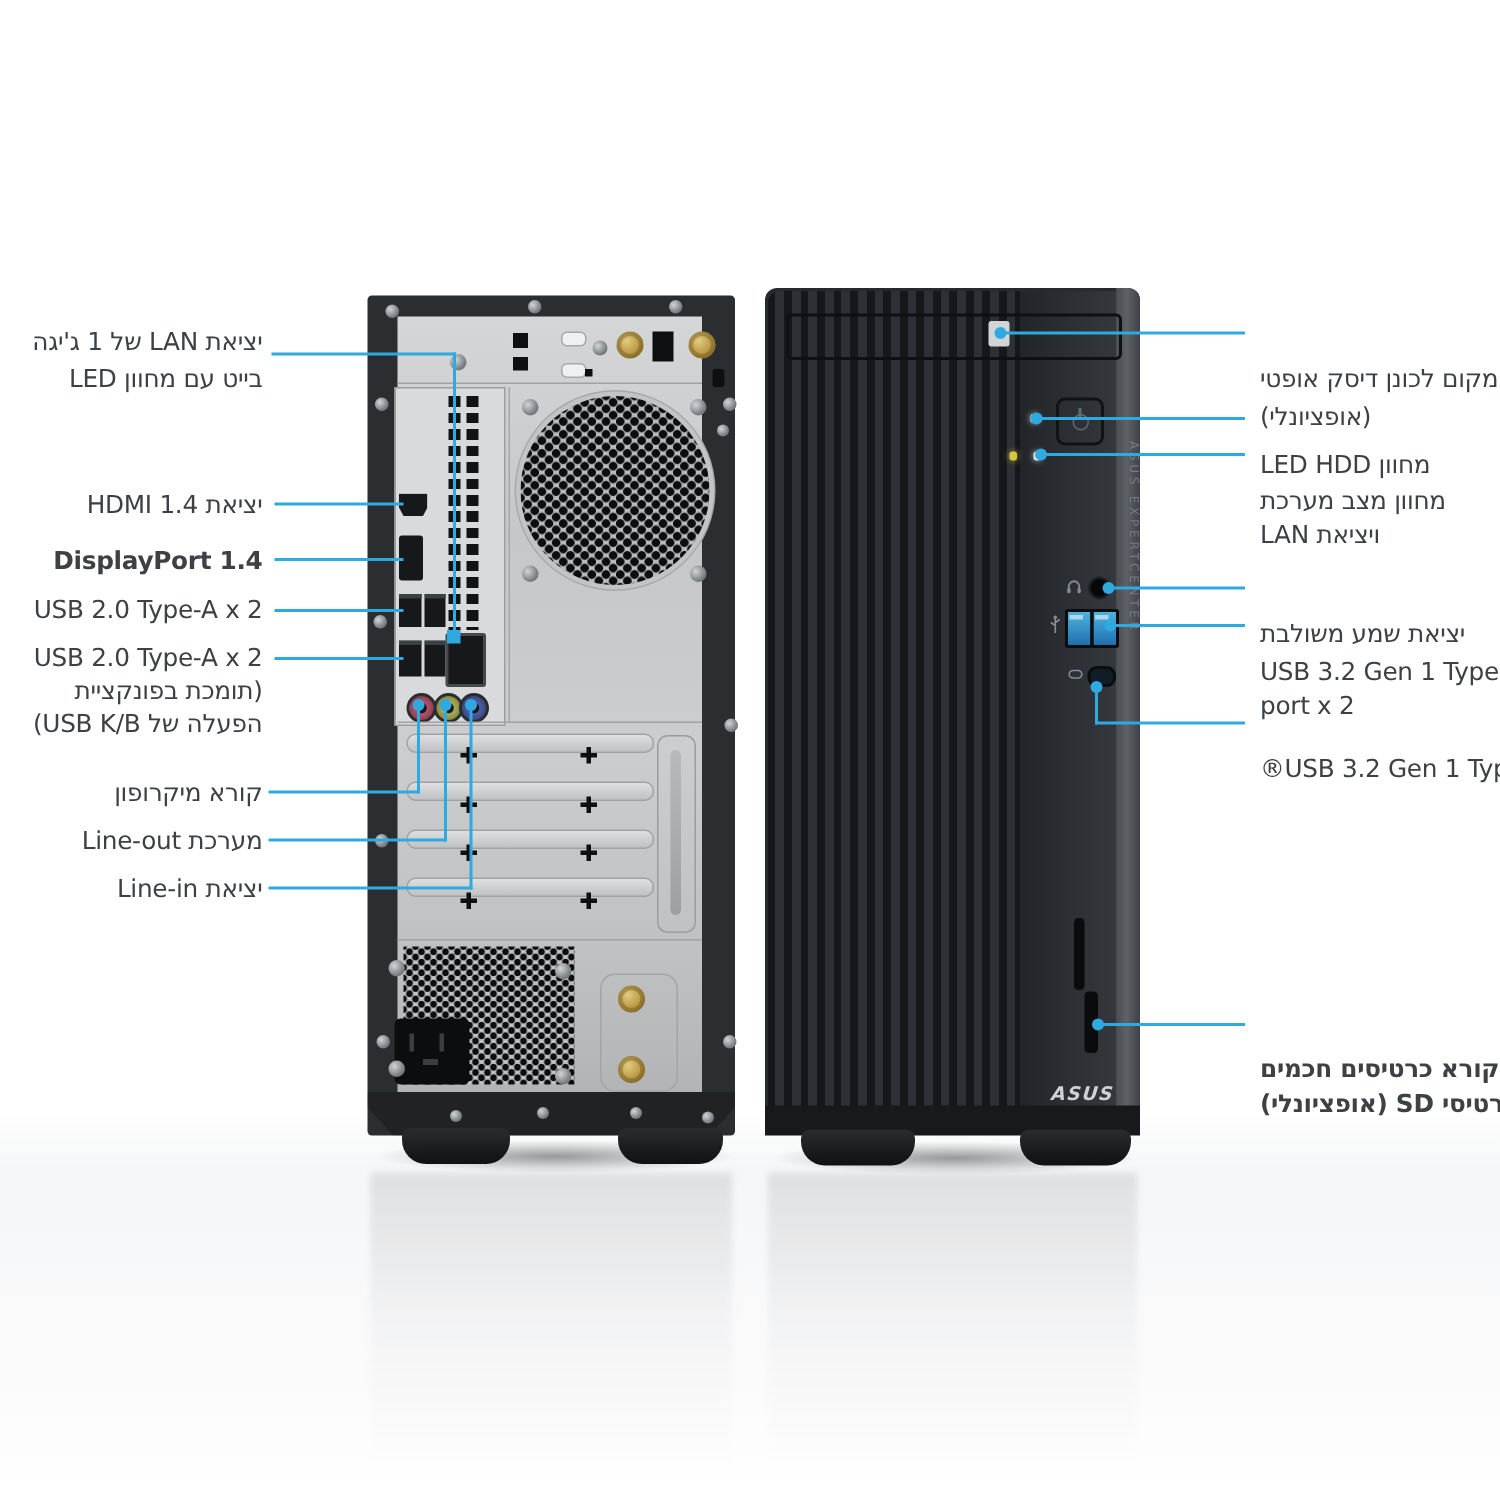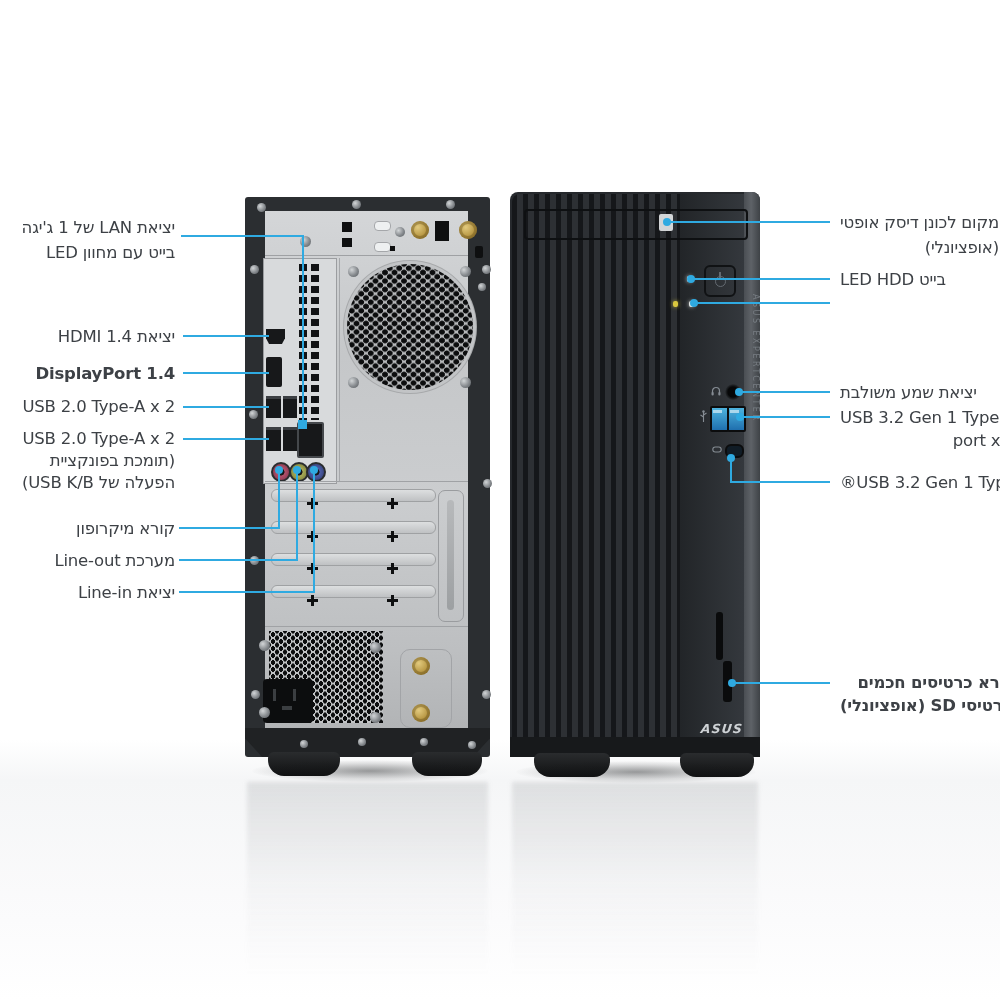--- a/index.html
+++ b/index.html
@@ -5,21 +5,21 @@
   html,body{margin:0;padding:0;}
   #stage{
     position:relative;width:1000px;height:1000px;overflow:hidden;
     background:linear-gradient(180deg,#ffffff 0%,#ffffff 74%,#f5f6f7 78%,#fbfbfc 92%,#ffffff 100%);
     font-family:"DejaVu Sans","Liberation Sans",sans-serif;
   }
   .abs{position:absolute;}
   
   .lbl{position:absolute;color:#3d4146;font-size:16.5px;line-height:25px;letter-spacing:-0.2px;}
   .lbl.left{right:825px;direction:rtl;text-align:right;white-space:nowrap;}
-  .lbl.rightside{left:840px;direction:rtl;text-align:right;white-space:nowrap;}
+  .lbl.rightside{left:840px;direction:rtl;text-align:left;white-space:nowrap;margin-top:30px;}
   .lh22{line-height:22px;}
   .lh23{line-height:23px;}
   
   .lead{position:absolute;background:#2faae1;}
   .lead.h{height:2px;}
   .lead.v{width:2px;}
   .dot{position:absolute;background:#2faae1;border-radius:50%;}
   .sqdot{position:absolute;background:#2faae1;}
   
   .screw{position:absolute;border-radius:50%;
@@ -281,21 +281,25 @@
   </div>
   <div class="lbl left" style="top:580px;text-align:center;">
     <div>יציאת Line-in</div>
   </div>
 
   <div class="lbl rightside" style="top:210px;">
     <div>מקום לכונן דיסק אופטי</div>
     <div>(אופציונלי)</div>
   </div>
   <div class="lbl rightside" style="top:267px;">
-    <div>בייט LED HDD</div>
+    <div>מחוון LED HDD</div>
+  </div>
+  <div class="lbl rightside lh23" style="top:292px;">
+    <div>מחוון מצב מערכת</div>
+    <div>ויציאת LAN</div>
   </div>
   <div class="lbl rightside" style="top:380px;">
     <div>יציאת שמע משולבת</div>
   </div>
   <div class="lbl rightside lh23" style="top:406px;">
     <div>USB 3.2 Gen 1 Type-A</div>
     <div>port x 2</div>
   </div>
   <div class="lbl rightside" style="top:470px;">
     <div>USB 3.2 Gen 1 Type-C®</div>

